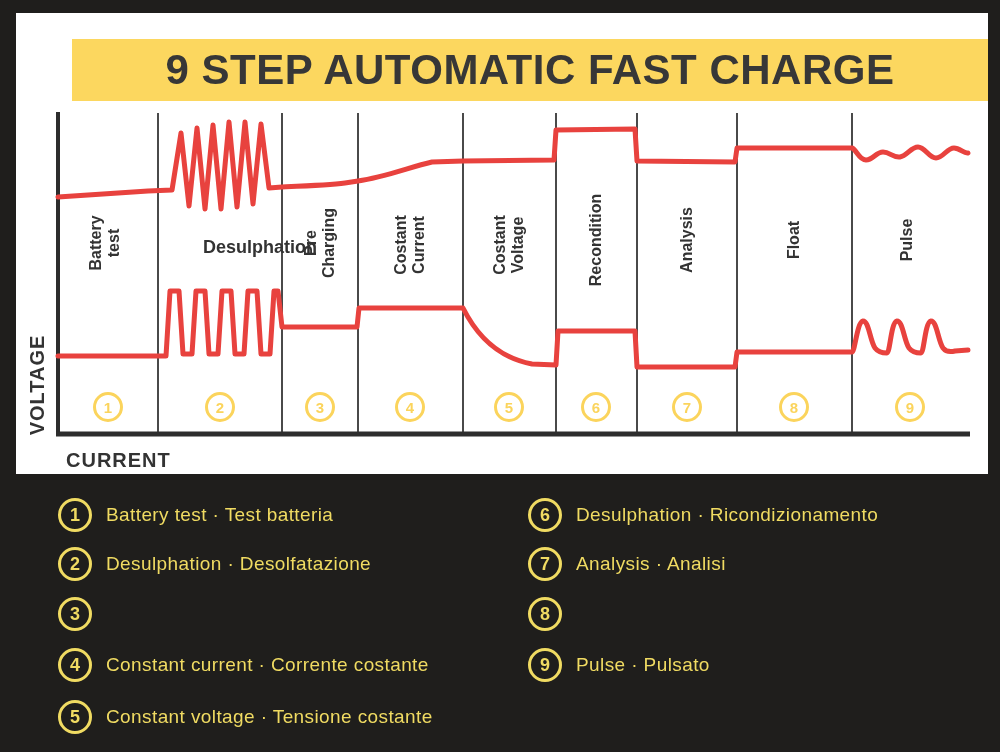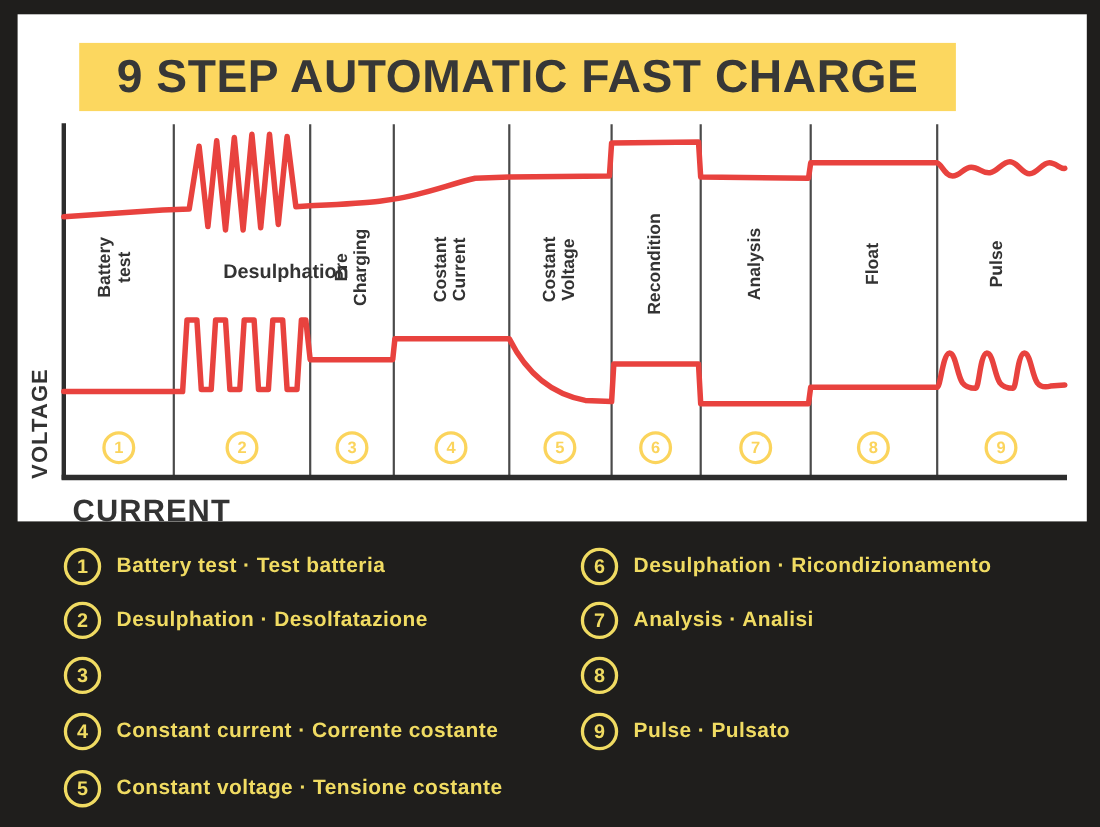--- a/index.html
+++ b/index.html
@@ -1,38 +1,38 @@
 <!DOCTYPE html>
 <html><head>
 <meta charset="utf-8">
 <style>
   html,body{margin:0;padding:0;background:#1f1e1c;}
   .stage{position:relative;width:1000px;height:752px;background:#1f1e1c;overflow:hidden;
          font-family:"Liberation Sans",sans-serif;}
   .panel{position:absolute;left:16px;top:13px;width:972px;height:461px;background:#ffffff;}
-  .banner{position:absolute;left:56px;top:26px;width:797px;height:62px;background:#fcd75f;
+  .banner{position:absolute;left:56px;top:26px;width:916px;height:62px;background:#fcd75f;
           display:flex;align-items:center;justify-content:center;}
   .banner span{font-weight:800;font-size:42px;letter-spacing:.5px;color:#373737;}
   .plot{position:absolute;left:0;top:0;width:1000px;height:752px;pointer-events:none;}
   .sec-label{position:absolute;font-weight:bold;font-size:16px;color:#333333;
              white-space:pre-line;text-align:center;line-height:1.12;
              transform:translate(-50%,-50%) rotate(-90deg);}
   .sec-label.horiz{transform:translate(-50%,-50%);font-size:18px;margin-left:40px;}
   .chart-num{position:absolute;width:30px;height:30px;border-radius:50%;border:3px solid #fbd45c;
              background:#ffffff;color:#fbd45c;font-weight:bold;font-size:15px;box-sizing:border-box;
              display:flex;align-items:center;justify-content:center;transform:translate(-50%,-50%);}
   .ylabel{position:absolute;left:37px;top:385px;transform:translate(-50%,-50%) rotate(-90deg);
           font-weight:800;font-size:20px;color:#333333;letter-spacing:1px;}
-  .xlabel{position:absolute;left:66px;top:449px;font-weight:800;font-size:28px;color:#333333;
+  .xlabel{position:absolute;left:66px;top:449px;font-weight:800;font-size:20px;color:#333333;
           letter-spacing:1px;}
   .legend-row{position:absolute;display:flex;align-items:center;}
   .legend-num{width:34px;height:34px;border-radius:50%;border:3px solid #f0db62;box-sizing:border-box;
               color:#f0db62;font-weight:bold;font-size:18px;flex:0 0 34px;
               display:flex;align-items:center;justify-content:center;}
-  .legend-text{margin-left:14px;color:#f0db62;font-weight:bold;font-size:19px;letter-spacing:.4px;}
+  .legend-text{margin-left:14px;color:#f0db62;font-weight:normal;font-size:19px;letter-spacing:.4px;}
 </style>
 </head>
 <body>
 
 <div class="stage">
 
   <div class="panel">
     <div class="banner">
       <span>9 STEP AUTOMATIC FAST CHARGE</span>
     </div>

